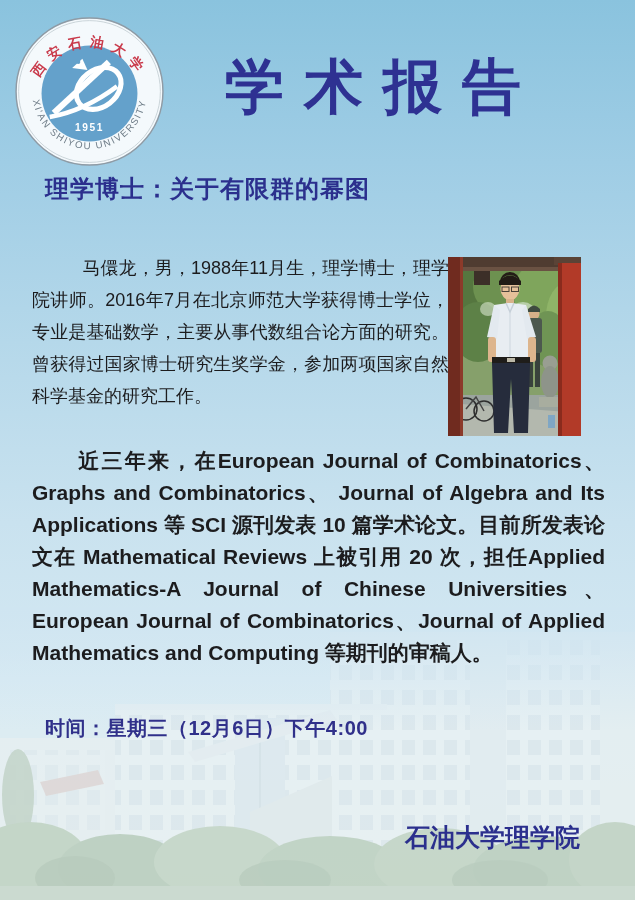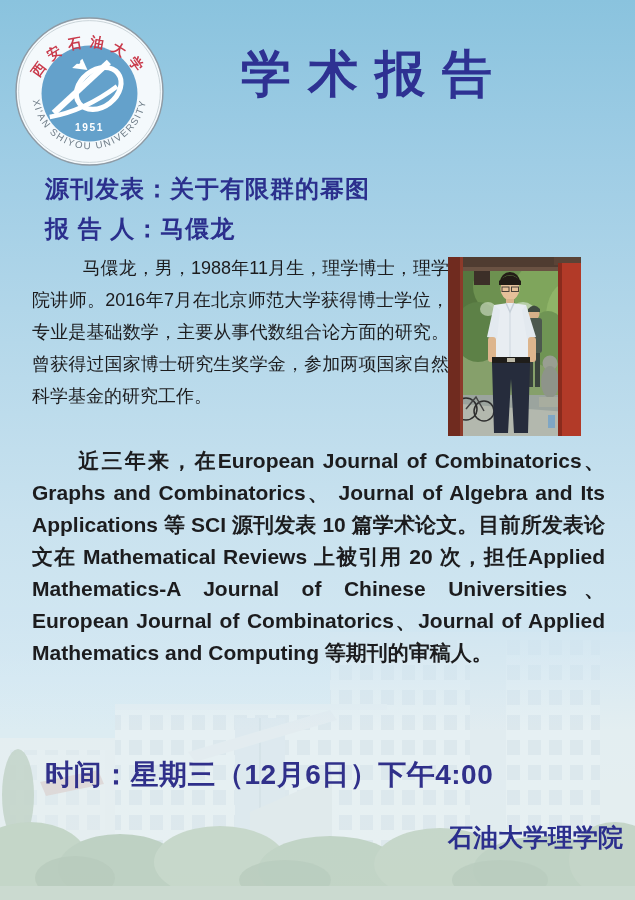--- a/index.html
+++ b/index.html
@@ -9,42 +9,42 @@
     background:linear-gradient(180deg,#8ac3de 0%,#9fcde5 18%,#b5d8ea 38%,#c9e2ef 58%,#d4e8f2 75%,#d8e8ea 100%);
   }
   
   .backdrop{position:absolute;left:0;bottom:0;width:635px;height:290px;opacity:.68;}
   .backdrop-fade{position:absolute;left:0;bottom:170px;width:635px;height:122px;
     background:linear-gradient(180deg,#cfe5f1 0%,rgba(207,229,241,.55) 45%,rgba(207,229,241,0) 100%);}
   
   .logo{position:absolute;left:13px;top:15px;width:153px;height:153px;}
   
   .title{
-    position:absolute;left:138px;top:40px;width:466px;margin:4px;
+    position:absolute;left:138px;top:40px;width:466px;margin:12px;
     font-family:"Liberation Serif","DejaVu Serif",serif;
-    font-size:50px;font-weight:bold;line-height:1.2;letter-spacing:.34em;
+    font-size:59px;font-weight:bold;line-height:1.2;letter-spacing:.34em;
     color:#2e3192;text-align:center;white-space:nowrap;
   }
   .meta{position:absolute;left:45px;top:169px;color:#2b2f8d;font-weight:bold;
     font-size:24px;line-height:40px;letter-spacing:1px;}
   .bio-p1{
     position:absolute;left:32px;top:252px;width:417px;
     color:#1c1c1e;font-size:18px;line-height:32px;
     text-align:justify;text-indent:2.8em;
   }
   .photo{position:absolute;left:448px;top:257px;width:133px;height:179px;}
   .photo svg{display:block;width:100%;height:100%;}
   .bio-p2{
     position:absolute;left:32px;top:445px;width:573px;
     color:#1c1c1e;font-size:21px;line-height:32px;
     text-align:justify;text-indent:2.2em;font-weight:bold;
   }
-  .schedule{position:absolute;left:45px;top:754px;color:#30308a;font-weight:bold;
-    font-size:28px;line-height:41px;letter-spacing:.5px;z-index:3;}
-  .signature{position:absolute;left:405px;top:820px;width:218px;text-align:right;
+  .schedule{position:absolute;left:45px;top:708px;color:#30308a;font-weight:bold;
+    font-size:20px;line-height:41px;letter-spacing:.5px;z-index:3;}
+  .signature{position:absolute;left:405px;top:820px;width:218px;text-align:left;
     color:#2b2f8d;font-size:25px;line-height:34px;font-weight:600;z-index:3;}
   .backdrop,.backdrop-fade{z-index:0;}
   .logo,.title,.meta,.bio-p1,.bio-p2,.photo{z-index:2;}
 </style>
 </head>
 <body>
 
 <div class="poster">
 
   <div class="backdrop">
@@ -114,22 +114,21 @@
       </text>
       <text font-size="9.5" fill="#6f7d88" letter-spacing="1.6" font-family="Liberation Sans, sans-serif">
         <textPath href="#arcBottom" startOffset="50%" text-anchor="middle">XI'AN  SHIYOU  UNIVERSITY</textPath>
       </text>
     </svg>
   </div>
 
   <h1 class="title">学术报告</h1>
 
   <div class="meta">
-    <div>源刊发表：关于有限群的幂图</div>
-    <div>报 告 人：马儇龙</div>
+    <div>理学博士：关于有限群的幂图</div>
   </div>
 
   <div class="bio-p1">马儇龙，男，1988年11月生，理学博士，理学院讲师。2016年7月在北京师范大学获得博士学位，专业是基础数学，主要从事代数组合论方面的研究。曾获得过国家博士研究生奖学金，参加两项国家自然科学基金的研究工作。</div>
 
   <div class="photo">
     <svg viewBox="0 0 133 179" preserveAspectRatio="none">
       <rect width="133" height="179" fill="#86a06b"></rect>
       <ellipse cx="20" cy="40" rx="30" ry="35" fill="#55763f"></ellipse>
       <ellipse cx="55" cy="30" rx="30" ry="28" fill="#6d9150"></ellipse>
       <ellipse cx="95" cy="35" rx="30" ry="30" fill="#7fa55c"></ellipse>

